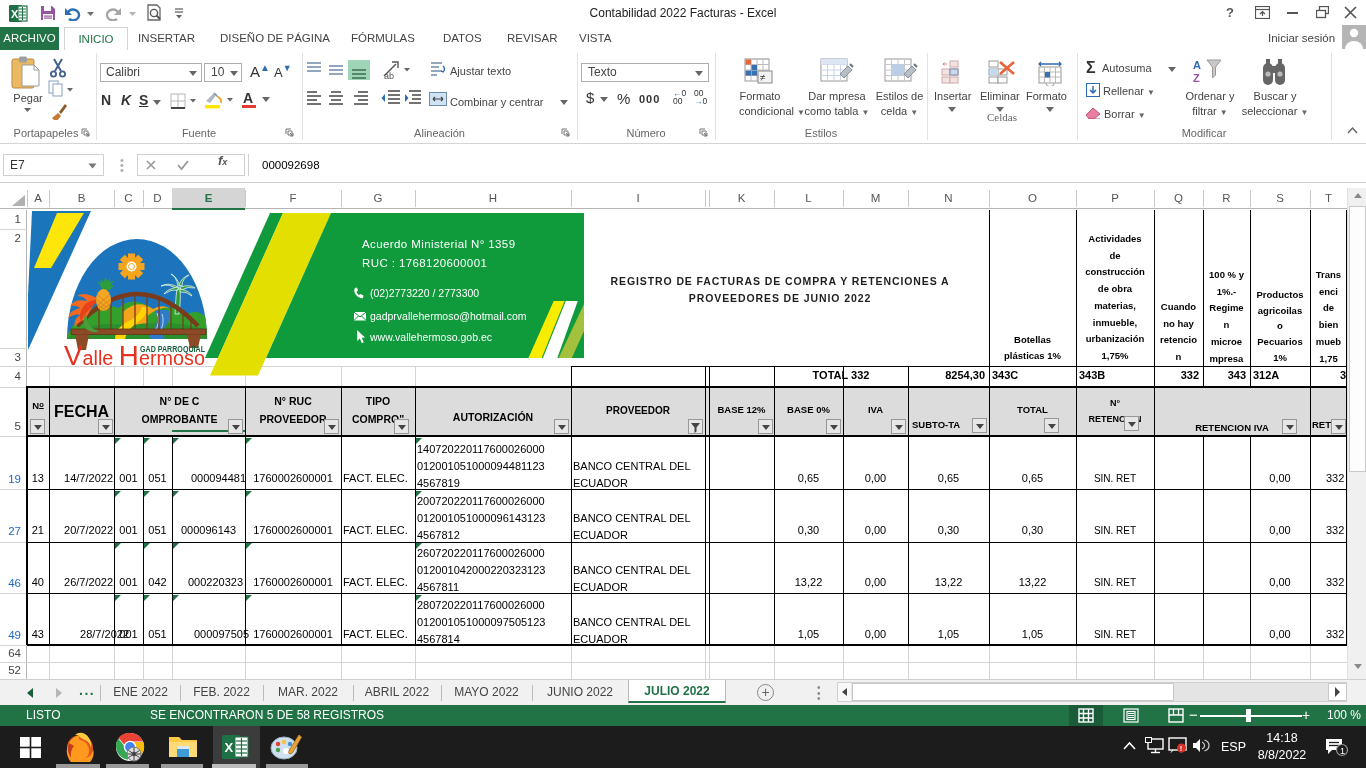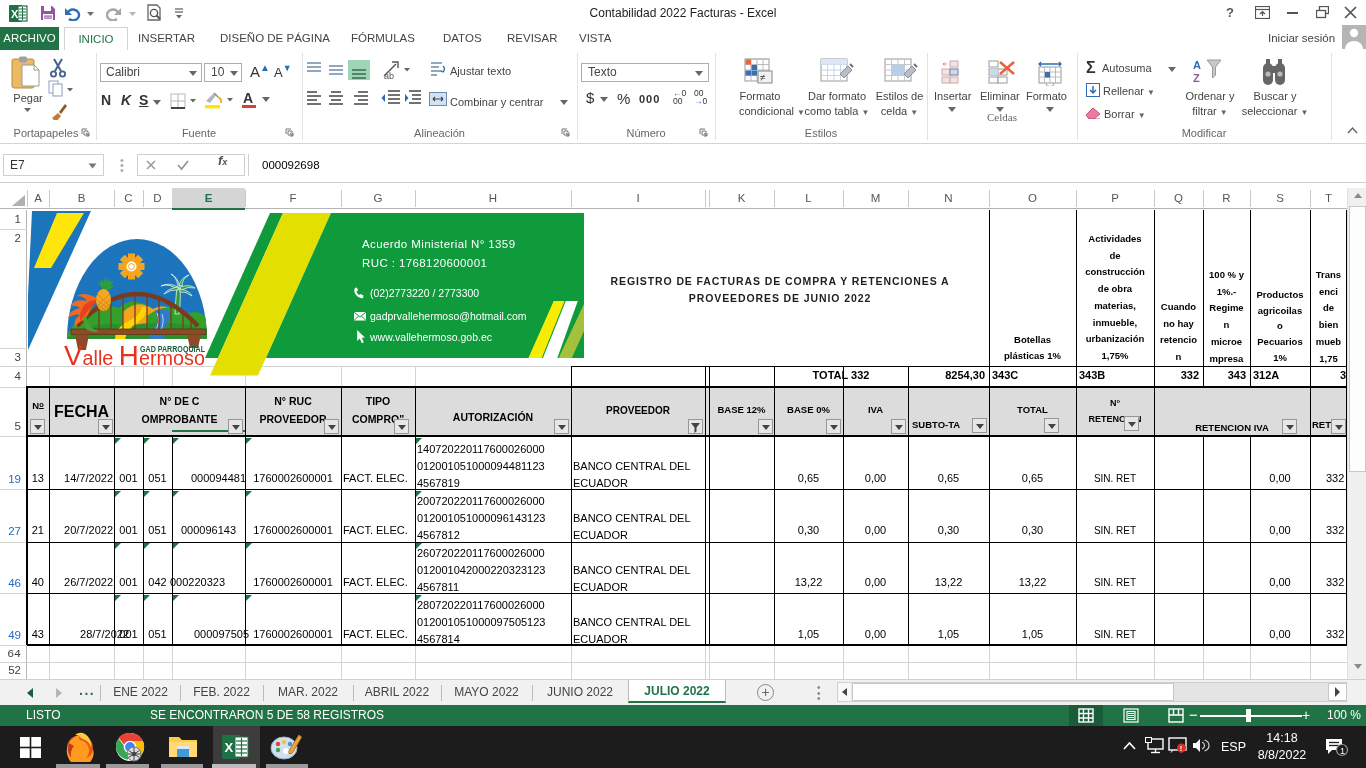--- a/index.html
+++ b/index.html
@@ -285,21 +285,21 @@
     </svg>
     <div class="abs" style="left:715px;top:40px;width:90px;text-align:center;">Formato</div>
     <div class="abs" style="left:715px;top:55px;width:90px;text-align:right;">condicional <span style="font-size:8px;color:#666">▼</span></div>
     <svg class="abs" style="left:820px;top:8px" width="34" height="30" viewBox="0 0 34 30">
       <rect x="1" y="1" width="26" height="22" fill="#fff" stroke="#999"></rect>
       <path d="M1,6.5 h26 M1,12 h26 M1,17.5 h26 M7.5,1 v22 M14,1 v22 M20.5,1 v22" stroke="#c6d4e8"></path>
       <rect x="1" y="1" width="26" height="5.5" fill="#dce6f4"></rect>
       <path d="M20,16 l8,-8 4,4 -8,8 z" fill="#b8bec8" stroke="#8a8f98"></path>
       <path d="M30,6 l3,3" stroke="#6a6f78" stroke-width="2"></path>
     </svg>
-    <div class="abs" style="left:803px;top:40px;width:68px;text-align:center;">Dar formato</div>
+    <div class="abs" style="left:803px;top:40px;width:68px;text-align:center;">Dar mpresa</div>
     <div class="abs" style="left:803px;top:55px;width:68px;text-align:center;">como tabla <span style="font-size:8px;color:#666">▼</span></div>
     <svg class="abs" style="left:884px;top:8px" width="34" height="30" viewBox="0 0 34 30">
       <rect x="1" y="1" width="26" height="22" fill="#fff" stroke="#999"></rect>
       <path d="M1,6.5 h26 M1,12 h26 M1,17.5 h26 M7.5,1 v22 M14,1 v22 M20.5,1 v22" stroke="#c6c6c6"></path>
       <rect x="7.5" y="6.5" width="13" height="11" fill="#b9cfe8"></rect>
       <path d="M20,16 l8,-8 4,4 -8,8 z" fill="#b8bec8" stroke="#8a8f98"></path>
       <path d="M30,6 l3,3" stroke="#6a6f78" stroke-width="2"></path>
     </svg>
     <div class="abs" style="left:872px;top:40px;width:55px;text-align:center;">Estilos de</div>
     <div class="abs" style="left:872px;top:55px;width:55px;text-align:center;">celda <span style="font-size:8px;color:#666">▼</span></div>
@@ -455,21 +455,21 @@
     <div class="abs" style="left:0;top:0;width:27px;height:469px;background:#fff;border-right:1px solid #b5b5b5;font-size:11.5px;color:#444;">
       <div class="abs" style="left:0;top:3px;width:21px;text-align:right;">1</div>
       <div class="abs" style="left:0;top:22px;width:21px;text-align:right;">2</div>
       <div class="abs" style="left:0;top:141px;width:21px;text-align:right;">3</div>
       <div class="abs" style="left:0;top:160px;width:21px;text-align:right;">4</div>
       <div class="abs" style="left:0;top:210px;width:21px;text-align:right;">5</div>
       <div class="abs" style="left:0;top:263px;width:21px;text-align:right;color:#2467c6;">19</div>
       <div class="abs" style="left:0;top:315px;width:21px;text-align:right;color:#2467c6;">27</div>
       <div class="abs" style="left:0;top:367px;width:21px;text-align:right;color:#2467c6;">46</div>
       <div class="abs" style="left:0;top:419px;width:21px;text-align:right;color:#2467c6;">49</div>
-      <div class="abs" style="left:0;top:437px;width:21px;text-align:right;font-family:Liberation Mono, monospace;">64</div>
+      <div class="abs" style="left:0;top:437px;width:21px;text-align:right;">64</div>
       <div class="abs" style="left:0;top:454px;width:21px;text-align:right;">52</div>
       <div class="hline" style="left:0;top:19px;width:27px;"></div>
       <div class="hline" style="left:0;top:138px;width:27px;"></div>
       <div class="hline" style="left:0;top:156px;width:27px;"></div>
       <div class="hline" style="left:0;top:177px;width:27px;"></div>
       <div class="hline" style="left:0;top:226px;width:27px;"></div>
       <div class="hline" style="left:0;top:279px;width:27px;"></div>
       <div class="hline" style="left:0;top:332px;width:27px;"></div>
       <div class="hline" style="left:0;top:383px;width:27px;"></div>
       <div class="hline" style="left:0;top:435px;width:27px;"></div>
@@ -783,21 +783,21 @@
     <div class="gtri" style="left:114.5px;top:280.5px;"></div>
       <div class="gtri" style="left:143.5px;top:280.5px;"></div>
       <div class="gtri" style="left:172.5px;top:280.5px;"></div>
       <div class="gtri" style="left:245.5px;top:280.5px;"></div>
       <div class="gtri" style="left:415.5px;top:280.5px;"></div>
 
     <div class="cell" style="left:27px;top:366px;width:17px;text-align:right;">40</div>
     <div class="cell" style="left:49px;top:366px;width:64px;text-align:right;">26/7/2022</div>
     <div class="cell" style="left:114px;top:366px;width:29px;text-align:center;">001</div>
     <div class="cell" style="left:143px;top:366px;width:29px;text-align:center;">042</div>
-    <div class="cell" style="left:161px;top:366px;width:73px;text-align:center;">000220323</div>
+    <div class="cell" style="left:188px;top:366px;width:73px;text-align:left;">000220323</div>
     <div class="cell" style="left:245px;top:366px;width:96px;text-align:center;">1760002600001</div>
     <div class="cell" style="left:343px;top:366px;">FACT. ELEC.</div>
     <div class="cell" style="left:417px;top:335px;line-height:16.9px;">260720220117600026000<br>012001042000220323123<br>4567811</div>
     <div class="cell" style="left:573px;top:352px;line-height:16.9px;">BANCO CENTRAL DEL<br>ECUADOR</div>
     <div class="cell" style="left:774px;top:366px;width:69px;text-align:center;">13,22</div>
     <div class="cell" style="left:843px;top:366px;width:65px;text-align:center;">0,00</div>
     <div class="cell" style="left:908px;top:366px;width:81px;text-align:center;">13,22</div>
     <div class="cell" style="left:989px;top:366px;width:87px;text-align:center;">13,22</div>
     <div class="cell" style="left:1076px;top:367px;width:78px;text-align:center;font-size:10px;">SIN. RET</div>
     <div class="cell" style="left:1250px;top:366px;width:60px;text-align:center;">0,00</div>

